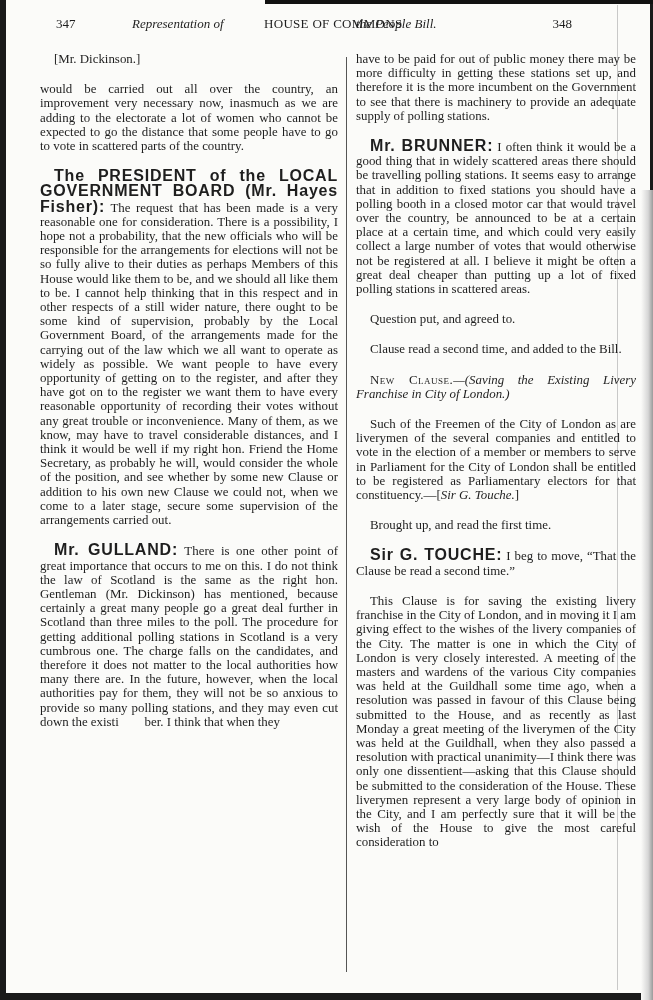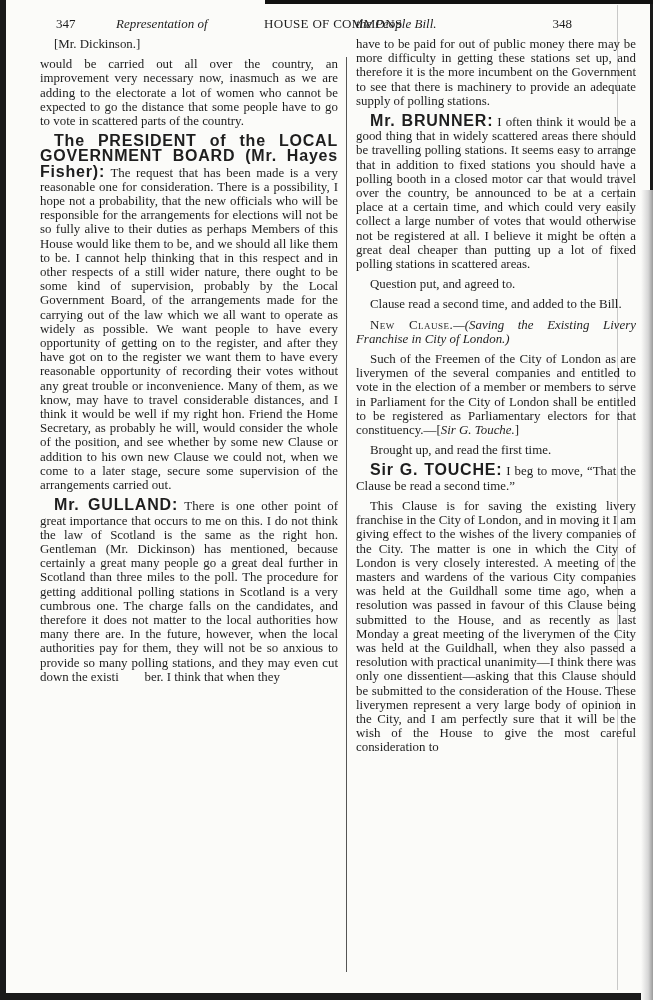--- a/index.html
+++ b/index.html
@@ -4,29 +4,29 @@
 <style>
   html, body { margin:0; padding:0; }
   body { width:653px; height:1000px; background:#1a1a1a; position:relative; overflow:hidden; font-family:"Liberation Serif","DejaVu Serif",serif; color:#1e1e1e; }
   .page { position:absolute; left:6px; top:0; width:644px; height:993px; background:#fbfbf9; }
   .topbar { position:absolute; left:265px; top:0; width:388px; height:4px; background:#111; }
   .right-edge { position:absolute; left:641px; top:190px; width:12px; height:810px; background:linear-gradient(to right,#fbfbf9,#d6d6d6 60%,#9a9a9a); }
   .fold-line { position:absolute; left:611px; top:5px; width:1px; height:985px; background:#c8c8c8; }
   .header { position:absolute; top:16px; left:56px; width:516px; height:18px; font-size:13px;text-align:center; }
   .header span { position:absolute; top:0; white-space:nowrap; }
   .h-left { left:0; }
-  .h-title-l { left:60px; font-style:italic; }
+  .h-title-l { left:76px; font-style:italic; }
   .h-house { left:167px; letter-spacing:0.3px;margin-left:41px; }
   .h-title-r { left:300px; font-style:italic; }
   .h-right { right:0; }
   .col { position:absolute; top:36px; font-size:12.9px; line-height:14.2px; text-align:justify; }
   .col-left { left:40px; width:298px; }
   .col-right { left:356px; width:280px; }
   .divider { position:absolute; left:346px; top:57px; width:1px; height:915px; background:#555; }
-  p { margin:1px 0 6px 0; }
+  p { margin:16px 0 6px 0; }
   .indent { text-indent:14px; }
   .speaker { font-family:"Liberation Sans","DejaVu Sans",sans-serif; font-weight:bold; letter-spacing:0.8px; font-size:16px; }
   .sc { font-variant:small-caps; letter-spacing:0.5px; }
   .ital { font-style:italic; }
   .attrib { padding-left:14px; }
 </style>
 </head>
 <body>
 
 <div class="page">

